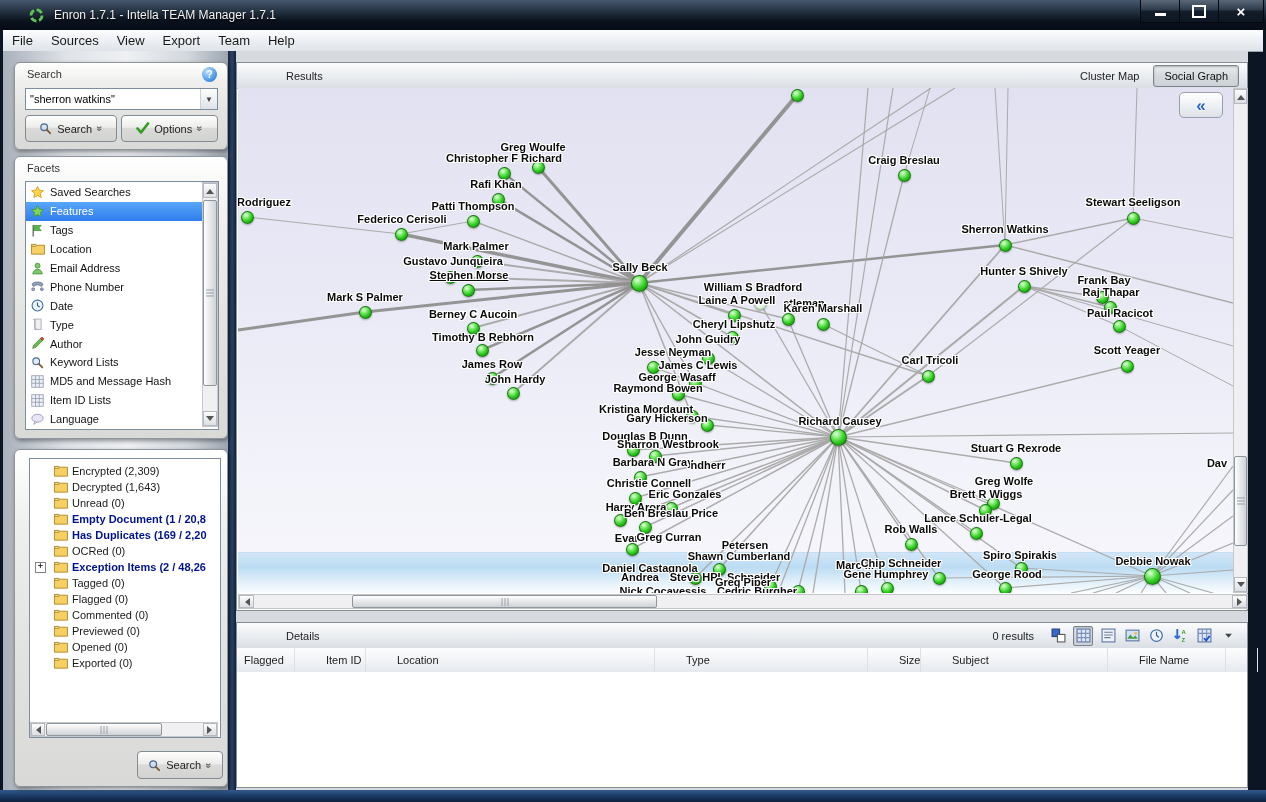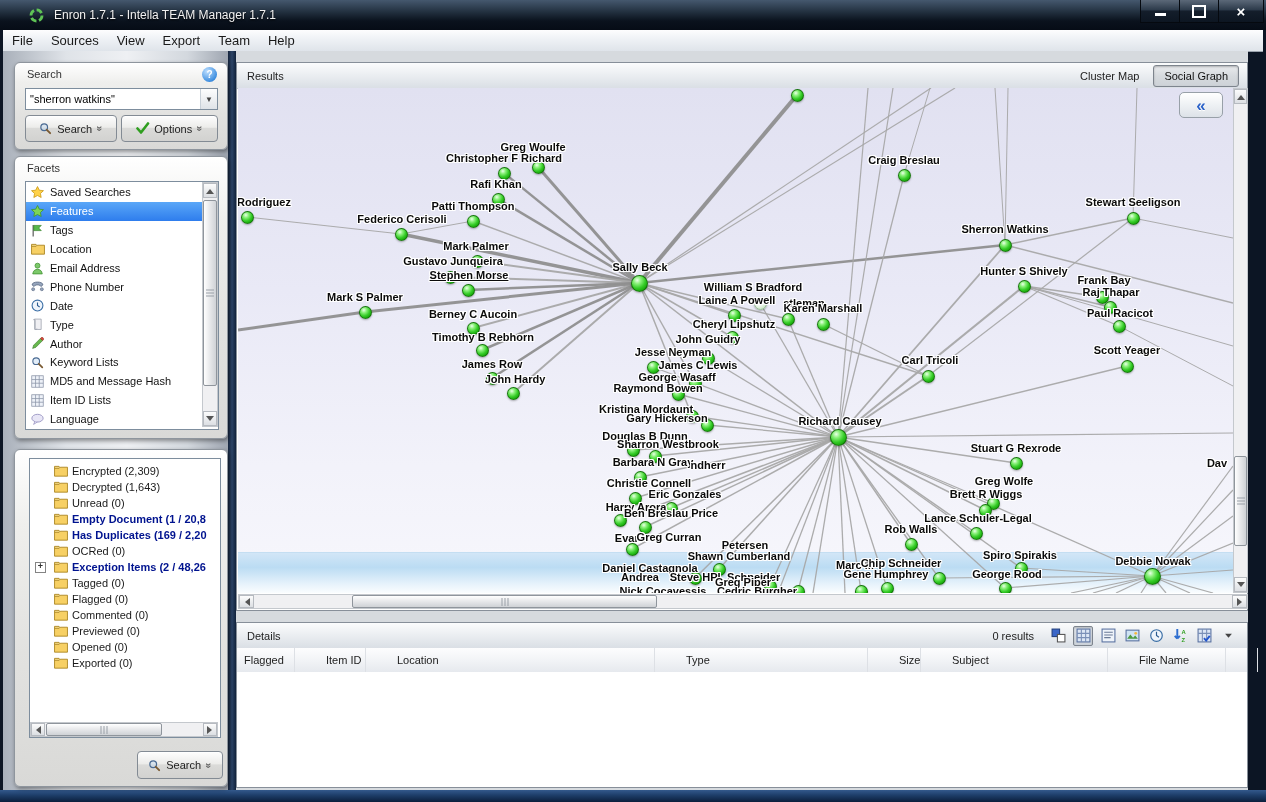--- a/index.html
+++ b/index.html
@@ -83,21 +83,21 @@
   .tree-row.bold{font-weight:bold;color:#00138f;}
   .expander{position:absolute;left:5px;top:3px;width:9px;height:9px;border:1px solid #848484;
     background:#fff;font-size:9px;line-height:7px;text-align:center;color:#333;}
   .bottom-search{position:absolute;left:122px;top:301px;width:84px;height:26px;}
   
   .main-bg{position:absolute;left:236px;top:51px;width:1012px;height:739px;background:#d6dade;}
   .results-panel{position:absolute;left:236px;top:62px;width:1012px;height:549px;
     border:1px solid #878f99;background:#fff;box-sizing:border-box;}
   .panel-header{position:absolute;left:0;top:0;right:0;height:25px;
     background:linear-gradient(180deg,#fbfcfd 0%,#eceff2 45%,#dadfe5 100%);
-    border-bottom:1px solid #b9bfc7;display:flex;align-items:center;font-size:11px;color:#222;}
+    border-bottom:1px solid #b9bfc7;display:flex;align-items:center;font-size:11px;color:#222;padding-left:39px;}
   .panel-header .ph-title{margin-left:10px;}
   .view-switch{position:absolute;right:8px;top:2px;display:flex;align-items:center;gap:14px;height:21px;}
   .flat-label{font-size:11px;color:#222;}
   .toggle-btn{height:20px;padding:0 10px;display:flex;align-items:center;font-size:11px;color:#111;
     border:1px solid #7d848d;border-radius:3px;
     background:linear-gradient(180deg,#e9ebee 0%,#d6dade 50%,#cdd2d7 100%);
     box-shadow:inset 0 1px 2px rgba(0,0,0,.25);}
   .graph-canvas{position:absolute;left:1px;top:25px;width:995px;height:505px;overflow:hidden;
     background:linear-gradient(180deg,#e1e1f1 0%,#e9e9f6 40%,#f2f2fa 75%,#f7f7fc 100%);}
   .graph-band{position:absolute;left:0;top:464px;width:100%;height:41px;z-index:1;

